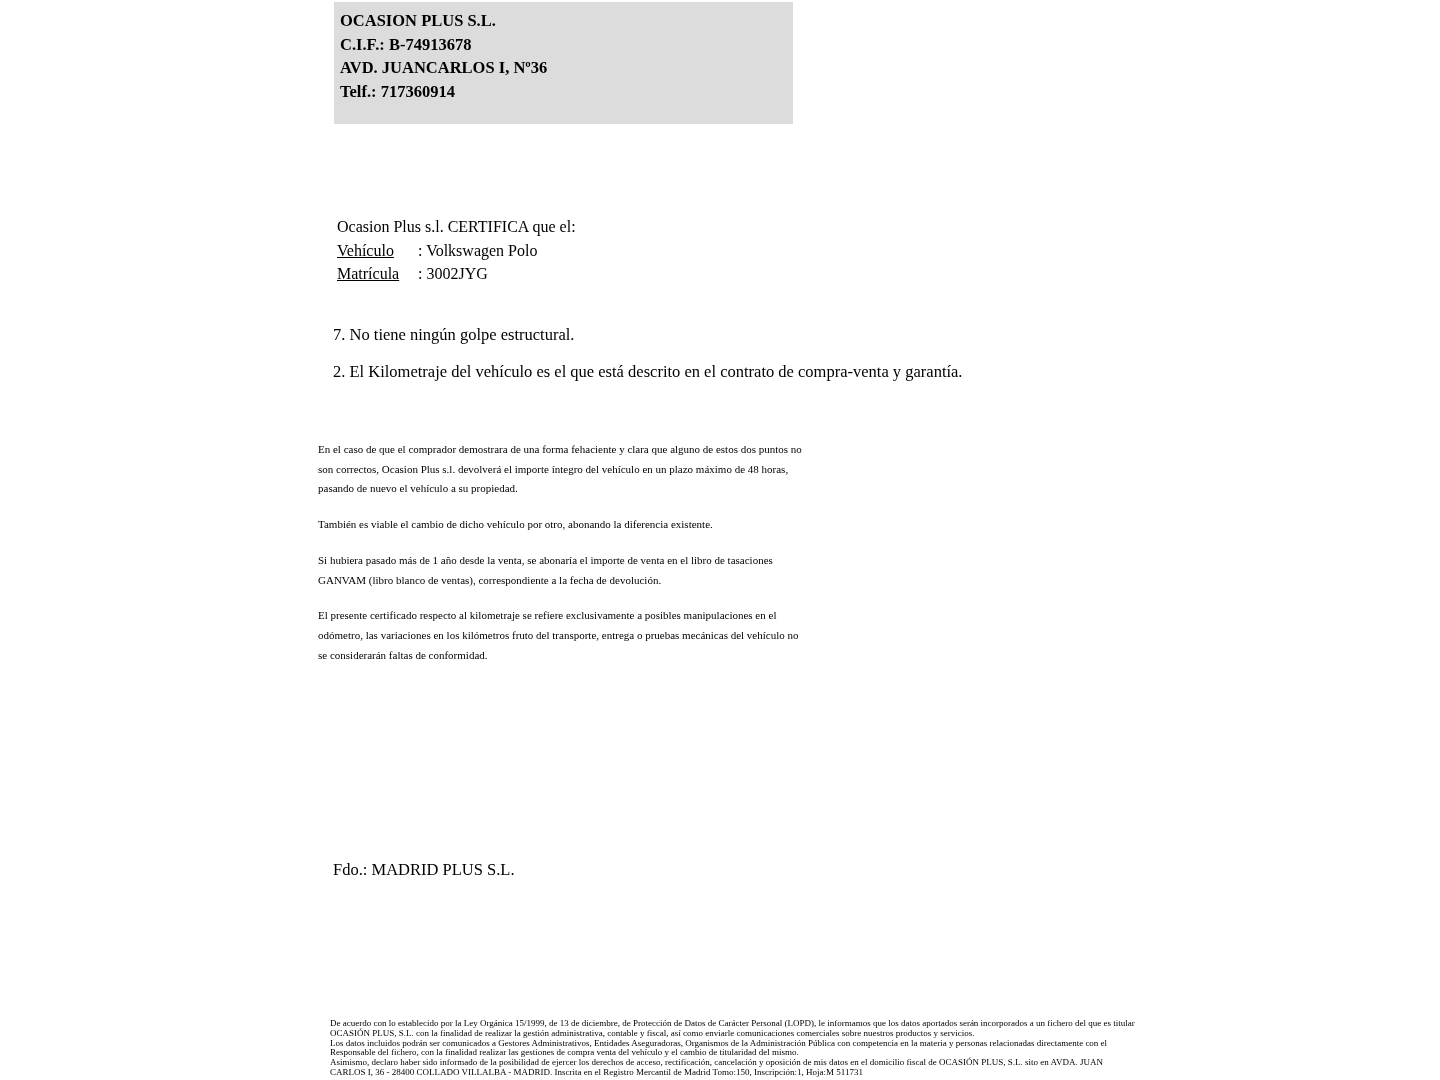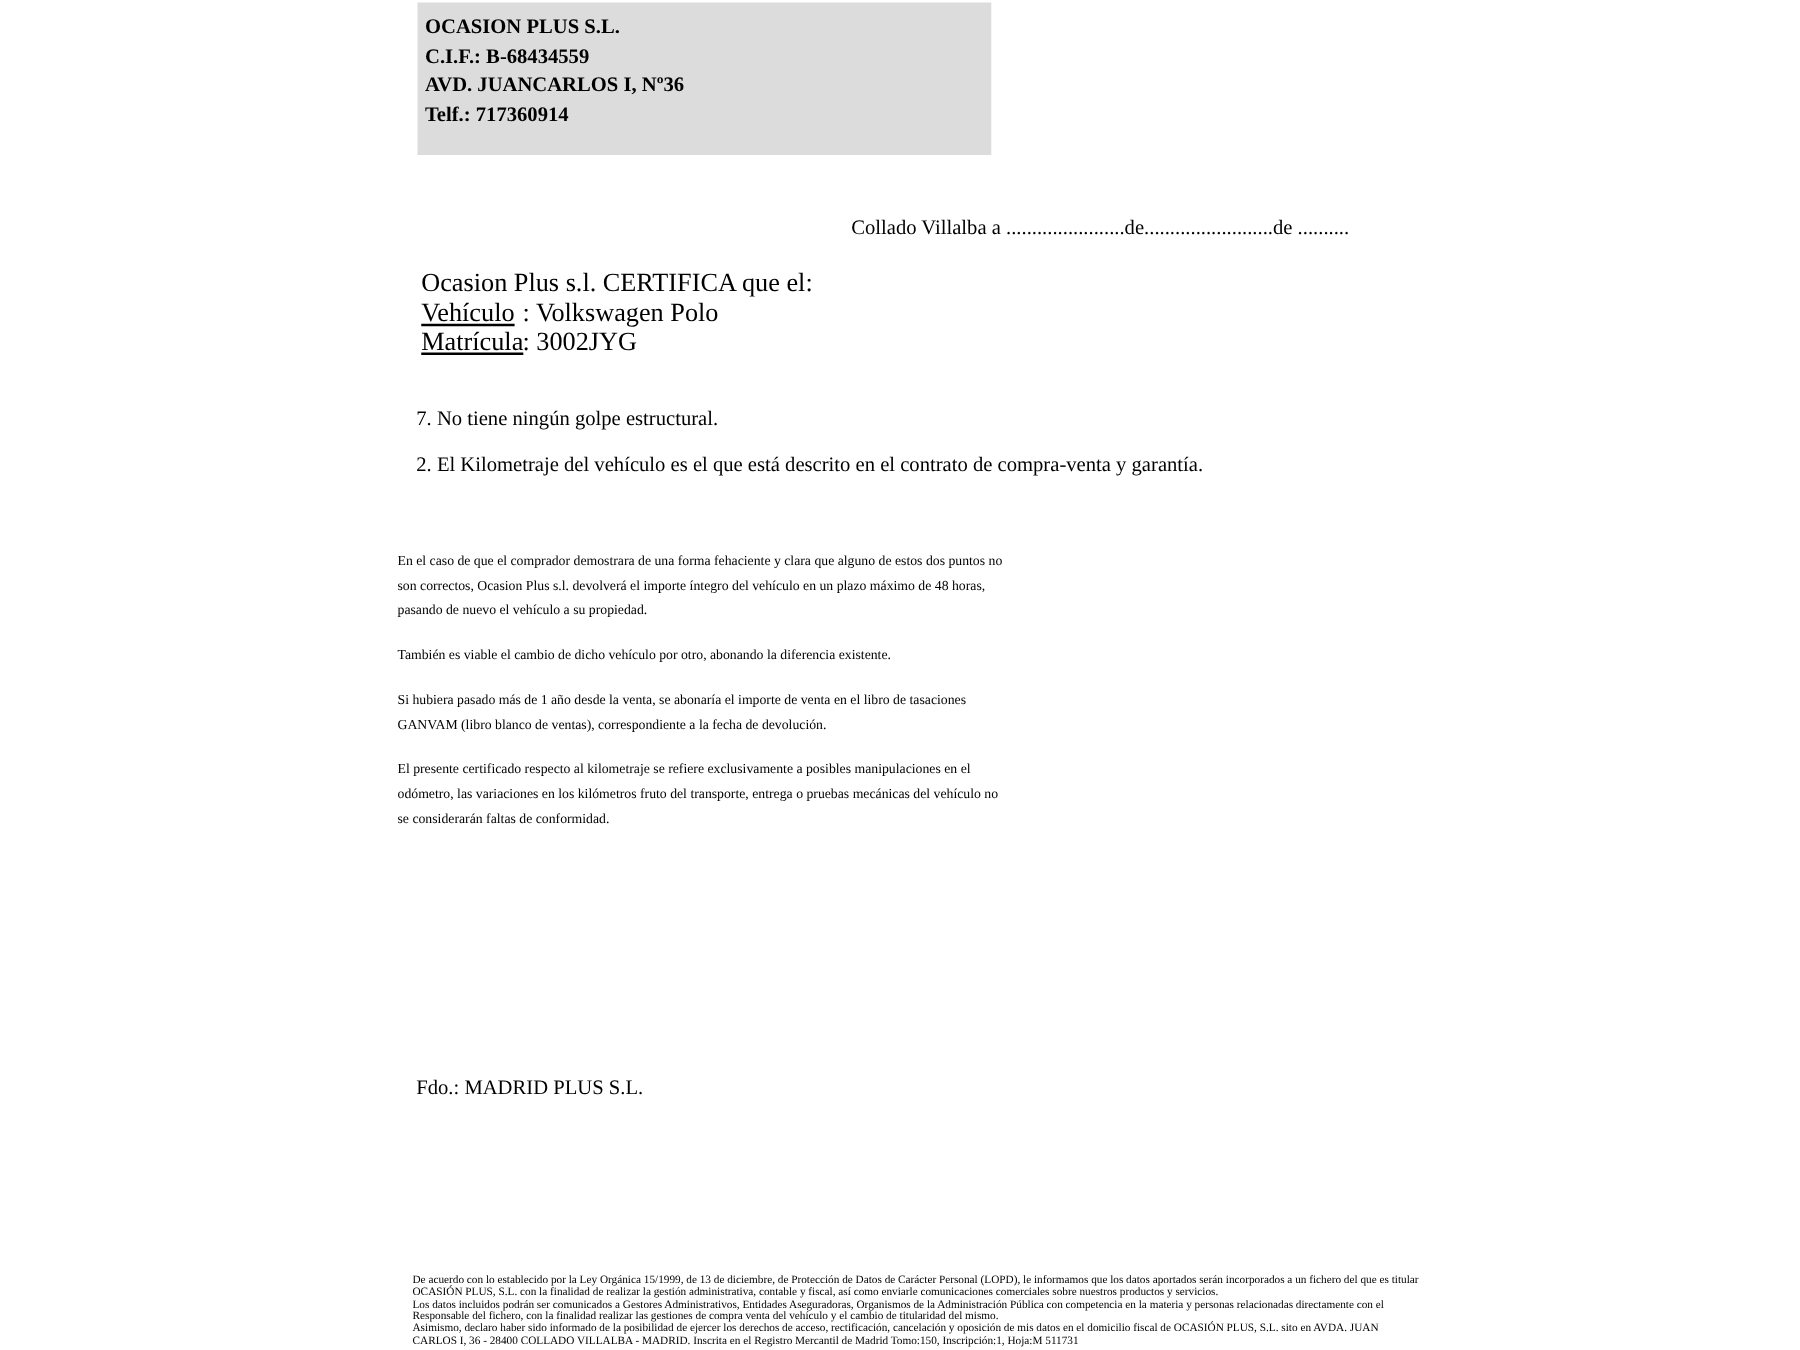--- a/index.html
+++ b/index.html
@@ -43,21 +43,21 @@
     top: 172px;
     font-size: 16.5px;
     white-space: pre;
   }
 
   
   .certify {
     position: absolute;
     left: 337px;
     top: 215px;
-    font-size: 21px;
+    font-size: 16px;
     line-height: 23.5px;
   }
   .certify .intro { white-space: pre; }
   .certify .field .term {
     display: inline-block;
     width: 81px;
     text-decoration: underline;
   }
   .certify .field .value { white-space: pre; }
 
@@ -108,26 +108,25 @@
     white-space: pre;
   }
 </style>
 </head>
 <body>
 
 <div class="page">
 
   <div class="company-box">
     <div class="line">OCASION PLUS S.L.</div>
-    <div class="line">C.I.F.: B-68434559</div>
+    <div class="line">C.I.F.: B-74913678</div>
     <div class="line">AVD. JUANCARLOS I, Nº36</div>
     <div class="line">Telf.: 717360914</div>
   </div>
 
-  <div class="date-line">Collado Villalba a .......................de.........................de ..........</div>
 
   <div class="certify">
     <div class="intro">Ocasion Plus s.l. CERTIFICA que el:</div>
     <div class="field">
       <span class="term">Vehículo</span><span class="value">: Volkswagen Polo</span>
     </div>
     <div class="field">
       <span class="term">Matrícula</span><span class="value">: 3002JYG</span>
     </div>
   </div>

